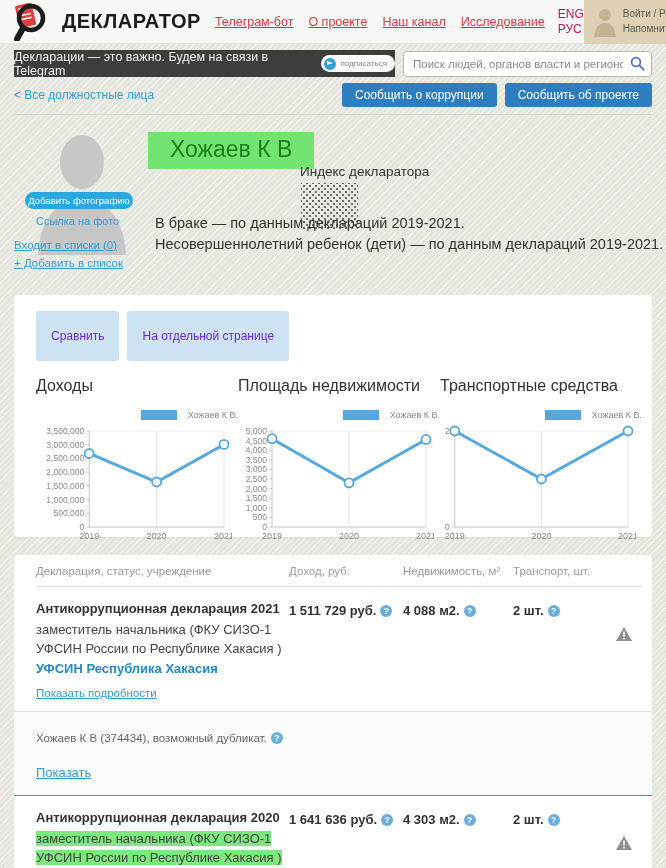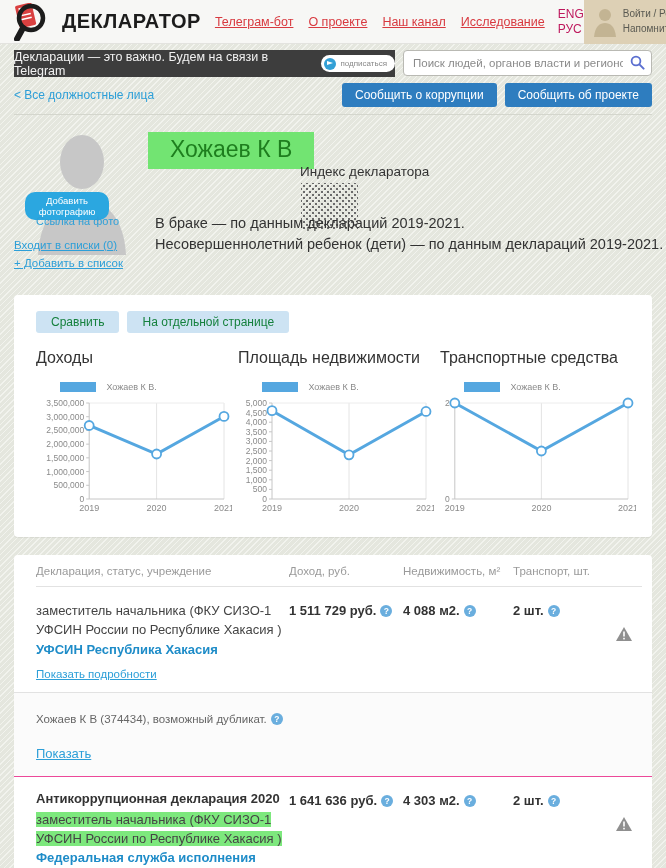--- a/index.html
+++ b/index.html
@@ -20,21 +20,21 @@
   .nav a { color:#d8393f; font-size:12.5px; text-decoration:underline; white-space:nowrap; }
   .lang { margin-left:13px; display:flex; flex-direction:column; line-height:1.25; }
   .lang a { color:#be185d; font-size:12px; text-decoration:none; }
   .login-box { margin-left:auto; width:133px; height:44px; background:#ddd0b5;
                display:flex; align-items:center; gap:7px; padding:0 6px 0 10px; }
   .login-avatar { width:22px; height:30px; flex:0 0 auto; }
   .login-links { display:flex; flex-direction:column; line-height:1.45; }
   .login-links a { color:#5a5a52; font-size:10px; text-decoration:none; white-space:nowrap; }
 
   
-  .promo-row { display:flex; gap:8px; margin:6px 14px 0; }
+  .promo-row { display:flex; gap:8px; margin:6px 14px 0;align-items:flex-end; }
   .promo-bar { flex:0 0 381px; height:27px; background:#3d3d3d; display:flex;
                align-items:center; justify-content:center; gap:8px; }
   .promo-text { color:#f2f2f2; font-size:12.5px; }
   .tg-btn { background:#fff; border:none; border-radius:10px; height:17px; padding:0 8px 0 3px;
             display:flex; align-items:center; gap:4px; cursor:pointer; }
   .tg-btn span { font-size:8px; color:#888; }
   .tg-circle { width:12px; height:12px; border-radius:50%; background:#33a0d6; position:relative; }
   .tg-circle::after { content:""; position:absolute; left:3px; top:3.5px; width:0; height:0;
                       border-left:6px solid #fff; border-top:2.5px solid transparent;
                       border-bottom:2.5px solid transparent; }
@@ -49,46 +49,46 @@
   .actions-row { display:flex; align-items:center; margin:6px 14px 0; padding-bottom:7px;
                  border-bottom:1px solid #d4d6cd; }
   .breadcrumb { color:#2d9fd8; font-size:12px; text-decoration:none; }
   .actions-row .spacer { flex:1; }
   .btn-blue { background:#2e7dbf; color:#fff; border:none; border-radius:3px;
               font-size:12px; font-family:inherit; padding:5px 13px; margin-left:8px; cursor:pointer; }
 
   
   .profile { position:relative; height:180px; }
   .photo { position:absolute; left:30px; top:10px; width:105px; height:130px; }
-  .add-photo-btn { position:absolute; left:25px; top:77px; width:84px; background:#2ba7e0;
+  .add-photo-btn { position:absolute; left:25px; top:77px; width:108px; background:#2ba7e0;
                    color:#fff; border:none; border-radius:10px; font-size:9.5px;
                    font-family:inherit; padding:3px 0; cursor:pointer; }
   .photo-link { position:absolute; left:36px; top:100px; color:#2d9fd8; font-size:11px;
                 text-decoration:none; }
   .person-name { position:absolute; left:148px; top:17px; background:#72e472; color:#1e7e1e;
                  font-size:23px; padding:4px 22px 6px; }
   .index-label { position:absolute; left:300px; top:49px; font-size:13.5px; color:#333; }
   .index-dots { position:absolute; left:301px; top:68px; width:57px; height:46px;
                 background-image:radial-gradient(circle,#6b6b6b 1px,transparent 1.4px),
                                  radial-gradient(circle,#6b6b6b 1px,transparent 1.4px);
                 background-size:6px 6px; background-position:0 0,3px 3px; }
   .facts { position:absolute; left:155px; top:98px; font-size:14.5px; line-height:1.45; color:#333; }
   .list-links { position:absolute; left:14px; top:124px; display:flex; flex-direction:column; gap:6px; }
   .list-links a { color:#2d9fd8; font-size:11.5px; text-decoration:underline; }
 
   
   .card { background:#fff; margin:0 14px; border-radius:4px; box-shadow:0 1px 1px rgba(0,0,0,.06); }
   .chart-card { height:242px; padding:16px 8px 0 22px; }
   .chart-btns { display:flex; gap:8px; }
-  .btn-light { background:#cde3f3; color:#15803d; border:none; border-radius:3px; font-size:12px;
-               font-family:inherit; padding:4px 15px; cursor:pointer; }
+  .btn-light { background:#cde3f3; color:#6d28d9; border:none; border-radius:3px; font-size:12px;
+               font-family:inherit; padding:18px 15px; cursor:pointer; }
   .charts { display:flex; margin-top:12px; }
   .chart-col { width:202px; }
   .chart-title { font-size:16px; color:#333; margin:4px 0 10px; }
-  .legend { text-align:left; padding-left:24px; margin-bottom:2px; }
+  .legend { text-align:right; padding-left:24px; margin-bottom:2px; }
   .legend .swatch { display:inline-block; width:36px; height:10px; background:#55a7e0;
                     vertical-align:middle; margin-right:6px; }
   .legend .lab { font-size:9px; color:#8a8a8a; vertical-align:middle; }
 
   
   .table-card { margin-top:18px; padding:0; }
   .tgrid { display:grid; grid-template-columns:253px 114px 110px 88px 1fr; padding:0 10px 0 22px; }
   .thead { padding-top:10px; }
   .thead > div { font-size:11.5px; color:#9a9a9a; padding-bottom:9px; border-bottom:1px solid #e2e2e2; }
   .trow { padding-top:14px; padding-bottom:10px; border-bottom:1px solid #e2e2e2; }
@@ -309,20 +309,21 @@
     <div class="tgrid thead">
       <div>Декларация, статус, учреждение</div>
       <div>Доход, руб.</div>
       <div>Недвижимость, м²</div>
       <div>Транспорт, шт.</div>
       <div></div>
     </div>
 
     <div class="tgrid trow">
       <div>
+        <div class="decl-title">Антикоррупционная декларация 2021</div>
         <span class="decl-pos">заместитель начальника (ФКУ СИЗО-1 УФСИН России по Республике Хакасия )</span>
         <br>
         <a href="#" class="decl-org">УФСИН Республика Хакасия</a>
         <br>
         <a href="#" class="details-link">Показать подробности</a>
       </div>
       <div><span class="val">1 511 729 руб.</span><span class="info-i">?</span></div>
       <div><span class="val">4 088 м2.</span><span class="info-i">?</span></div>
       <div><span class="val">2 шт.</span><span class="info-i">?</span></div>
       <svg class="warn" width="16" height="14" viewBox="0 0 16 14">

